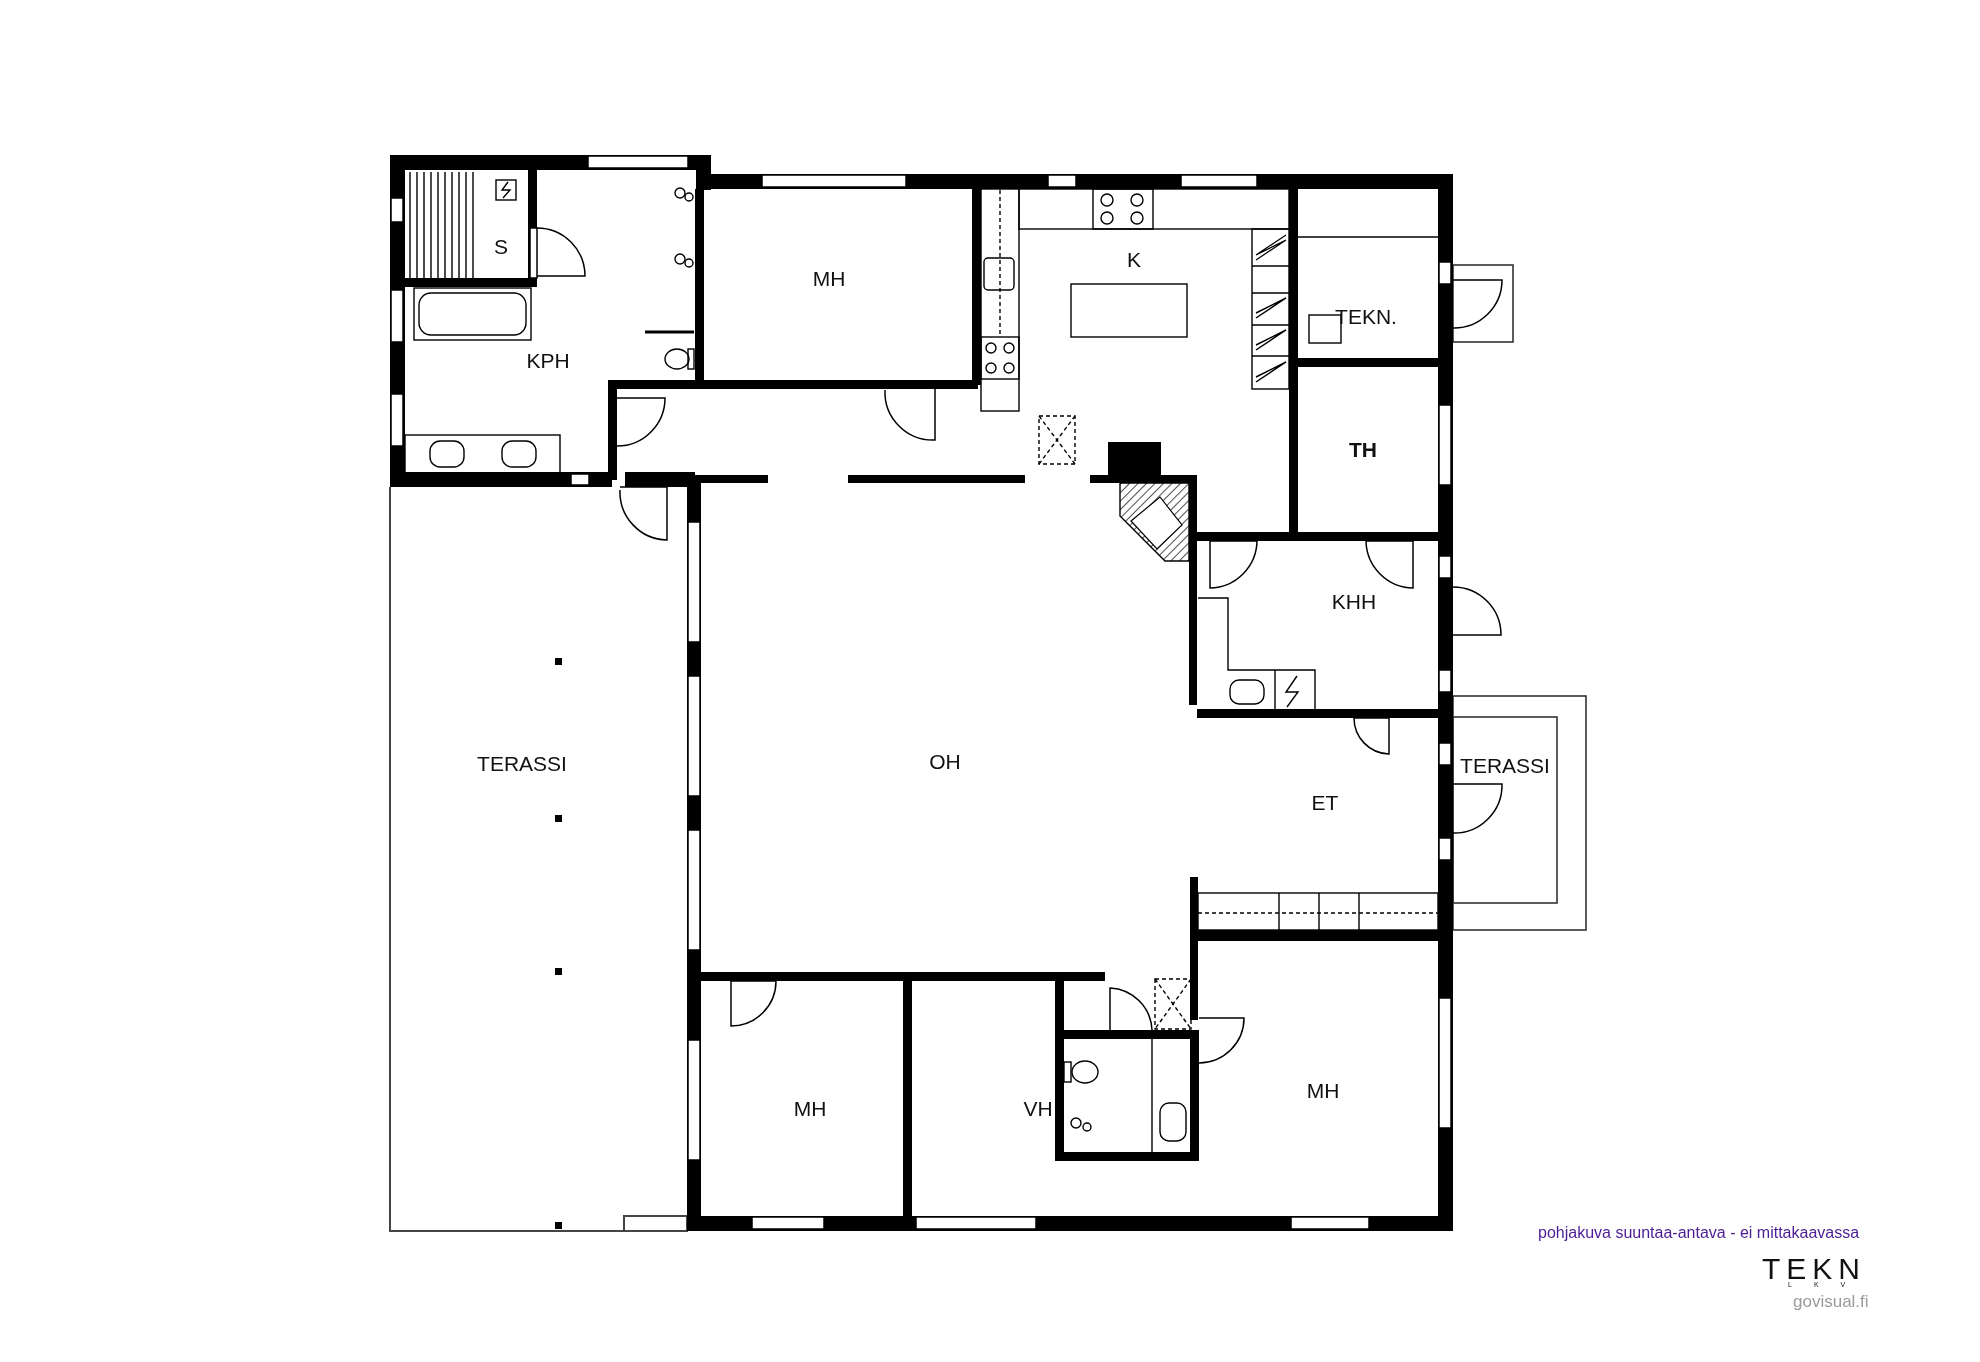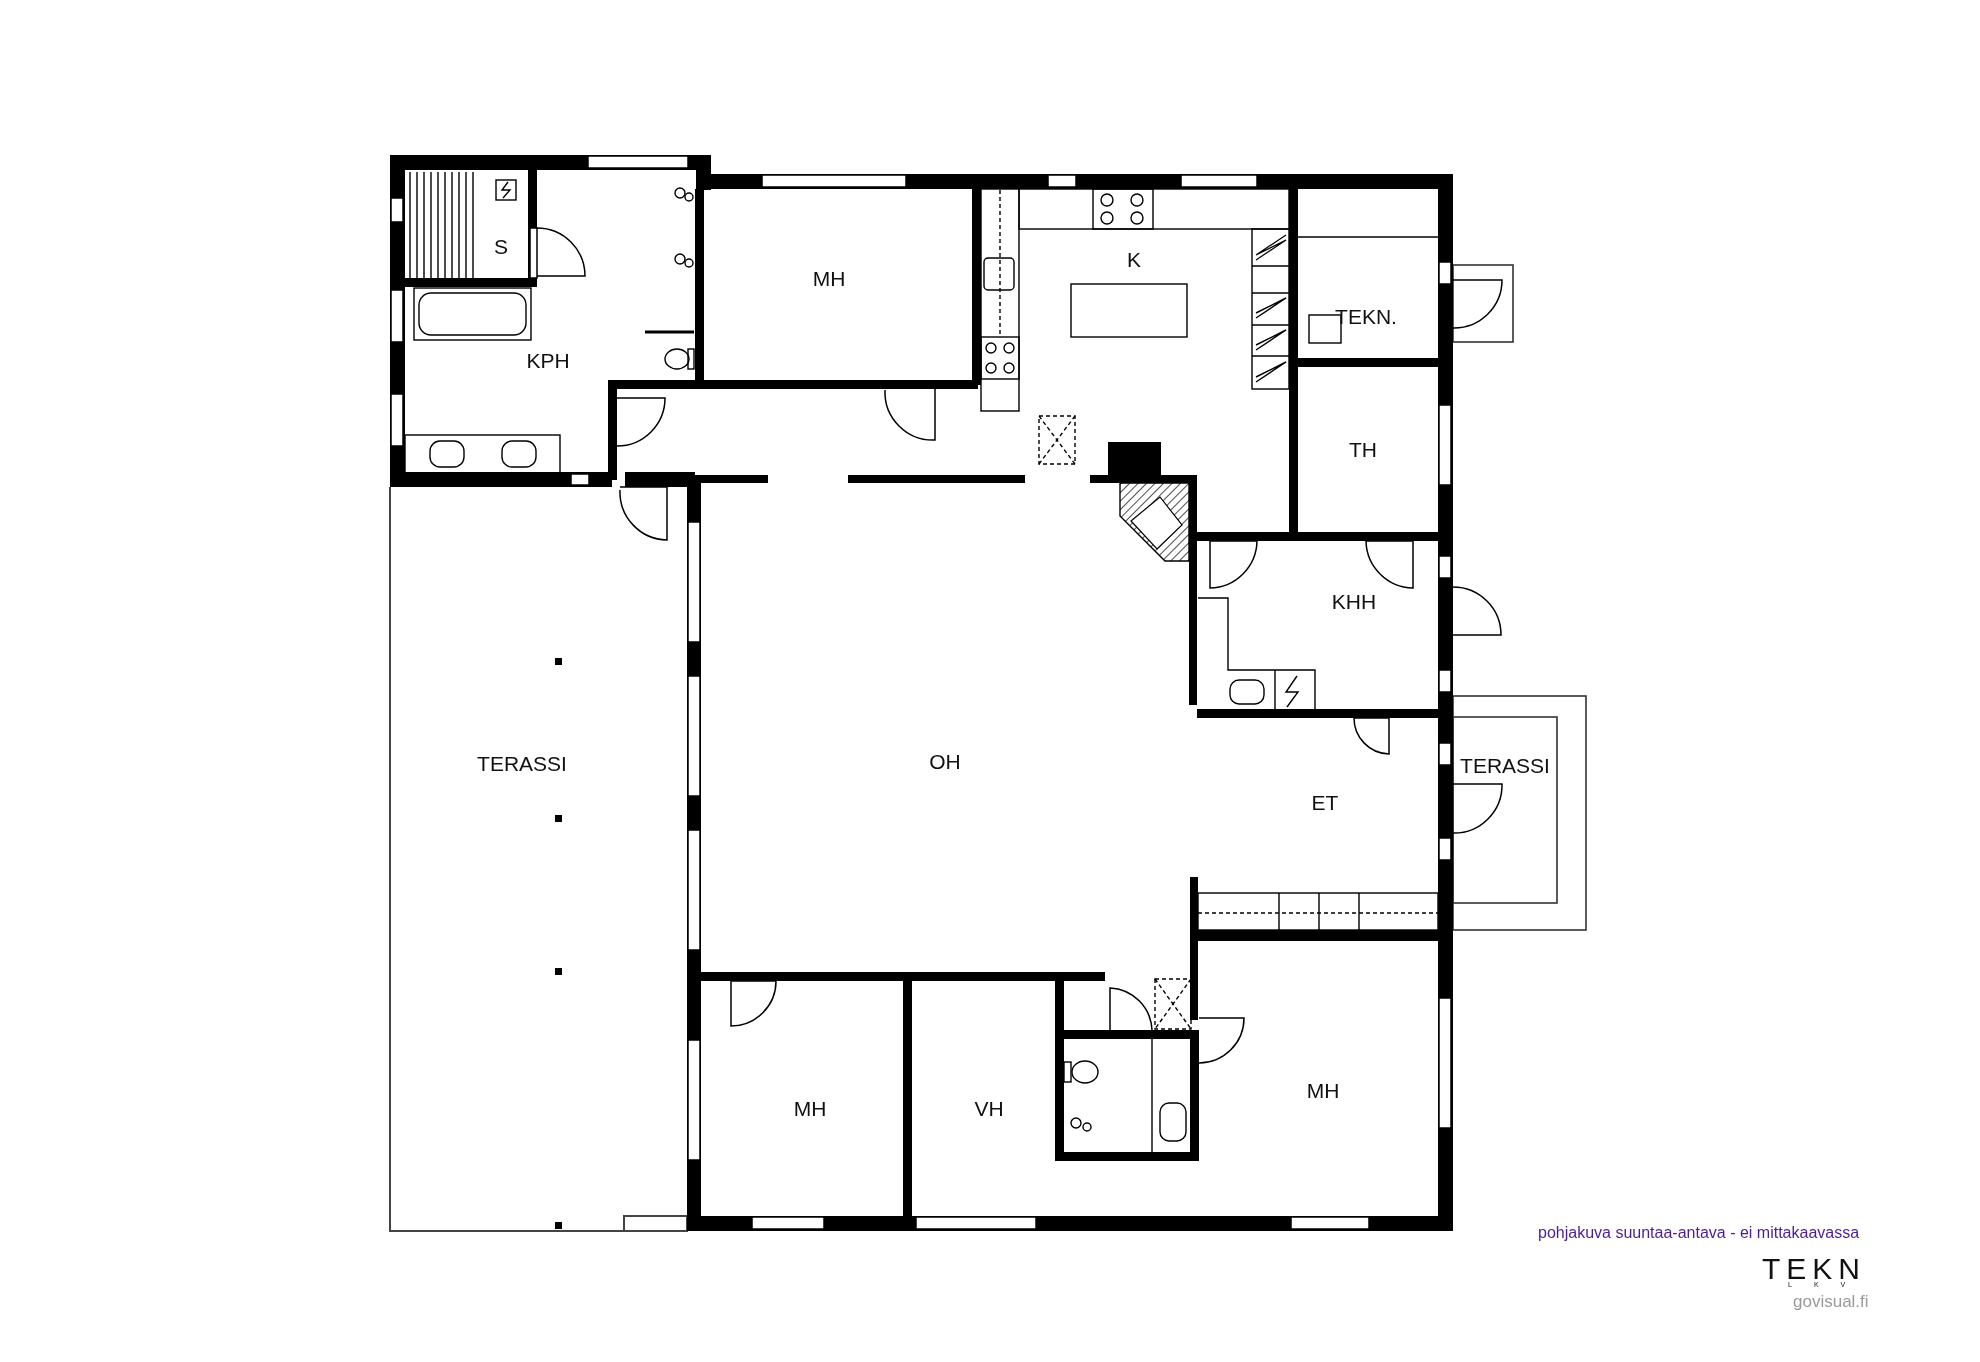--- a/index.html
+++ b/index.html
@@ -246,26 +246,26 @@
 
   <polygon points="1120,483 1189,483 1189,561 1165,561 1120,516" fill="url(#hatch)" stroke="#000" stroke-width="1.4"></polygon>
   <polygon points="1131,521 1160,497 1182,525 1157,549" fill="#fff" stroke="#000" stroke-width="1.2"></polygon>
 </svg>
 
 <div class="room-label" style="left:501px;top:247px;">S</div>
 <div class="room-label" style="left:548px;top:361px;text-align:center;">KPH</div>
 <div class="room-label" style="left:829px;top:279px;">MH</div>
 <div class="room-label" style="left:1134px;top:260px;">K</div>
 <div class="room-label" style="left:1366px;top:285px;margin-top:32px;">TEKN.</div>
-<div class="room-label" style="left:1363px;top:450px;">TH</div>
+<div class="room-label" style="left:1363px;top:450px;font-weight:bold;">TH</div>
 <div class="room-label" style="left:1354px;top:602px;">KHH</div>
 <div class="room-label" style="left:522px;top:764px;">TERASSI</div>
 <div class="room-label" style="left:945px;top:762px;">OH</div>
 <div class="room-label" style="left:1505px;top:766px;">TERASSI</div>
 <div class="room-label" style="left:1325px;top:803px;">ET</div>
 <div class="room-label" style="left:810px;top:1109px;">MH</div>
-<div class="room-label" style="left:989px;top:1109px;">VH</div>
+<div class="room-label" style="left:1038px;top:1109px;">VH</div>
 <div class="room-label" style="left:1323px;top:1091px;">MH</div>
 
 <div class="footer-note">pohjakuva suuntaa-antava - ei mittakaavassa</div>
 <div class="brand">TEKN</div>
 <div class="brand-sub">LKV</div>
 <div class="credit">govisual.fi</div>
 
 </body></html>

